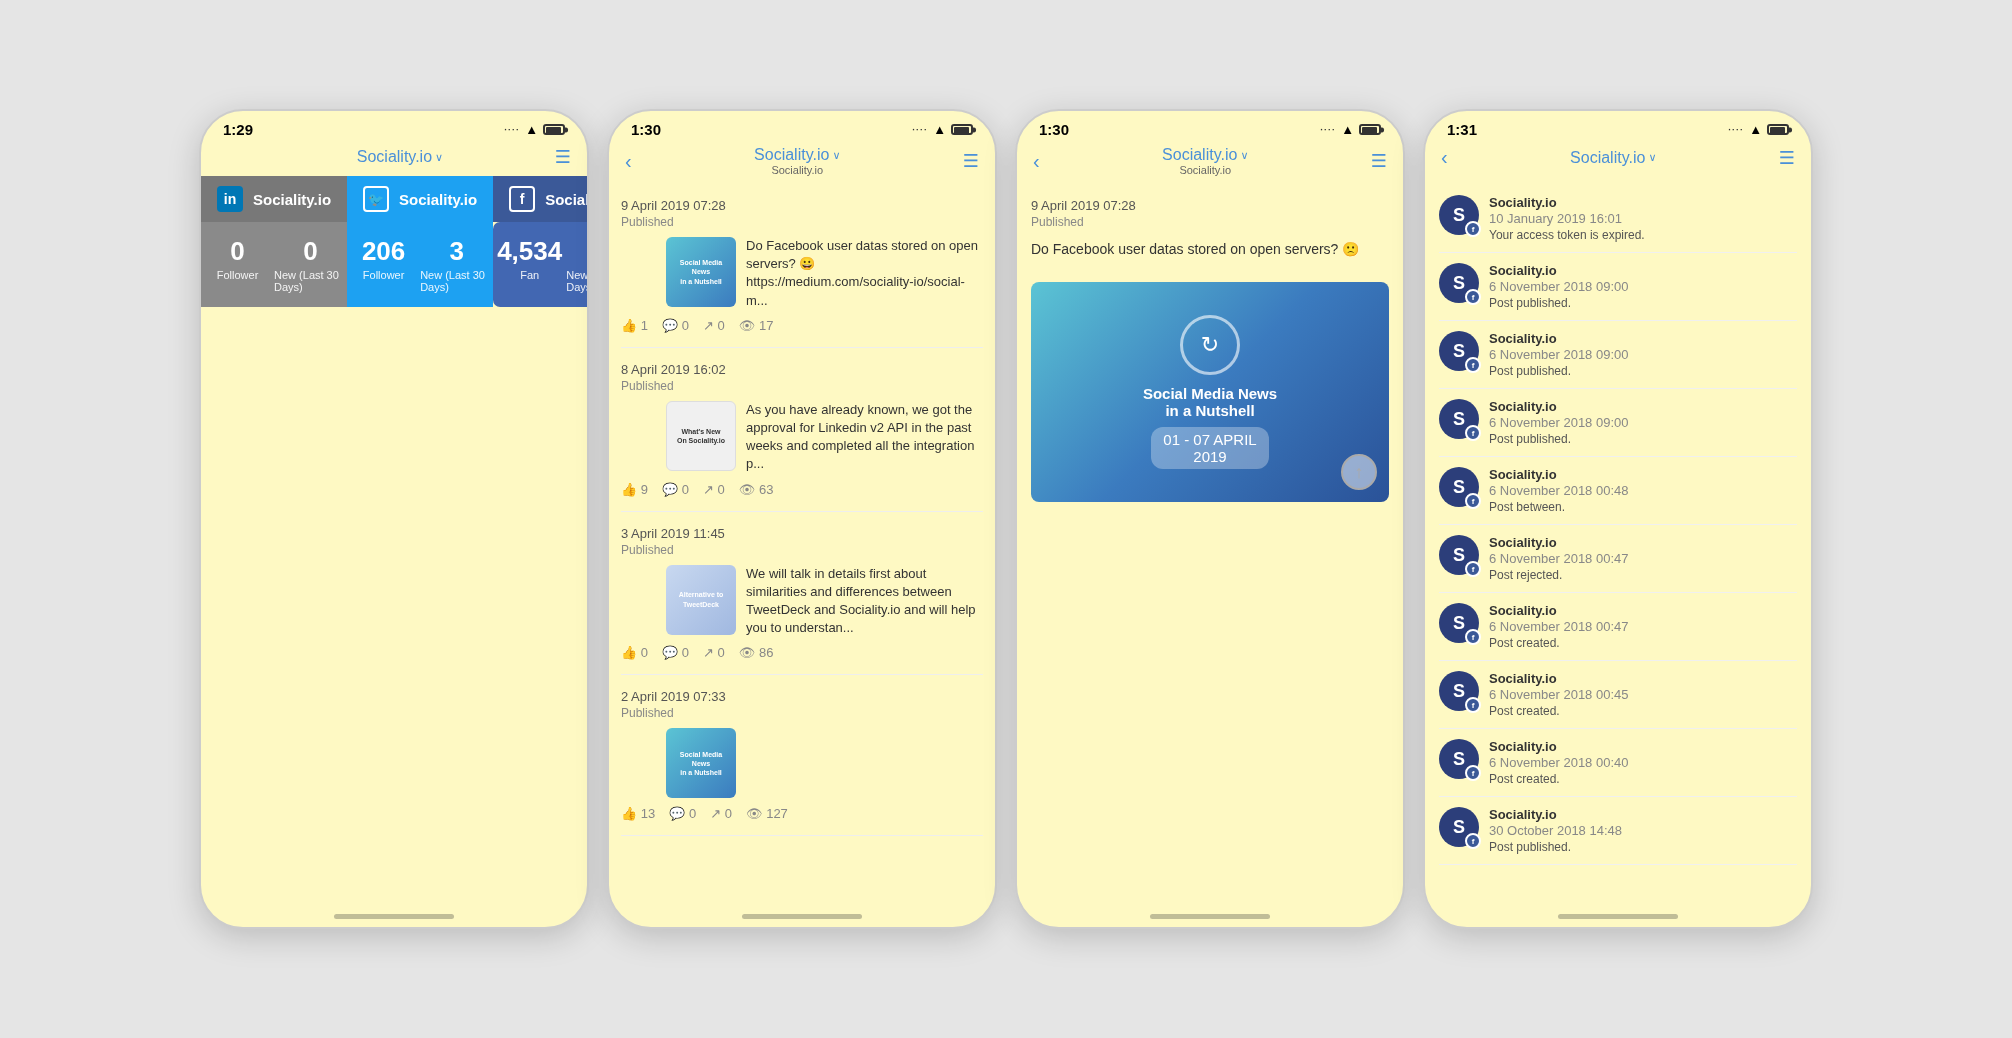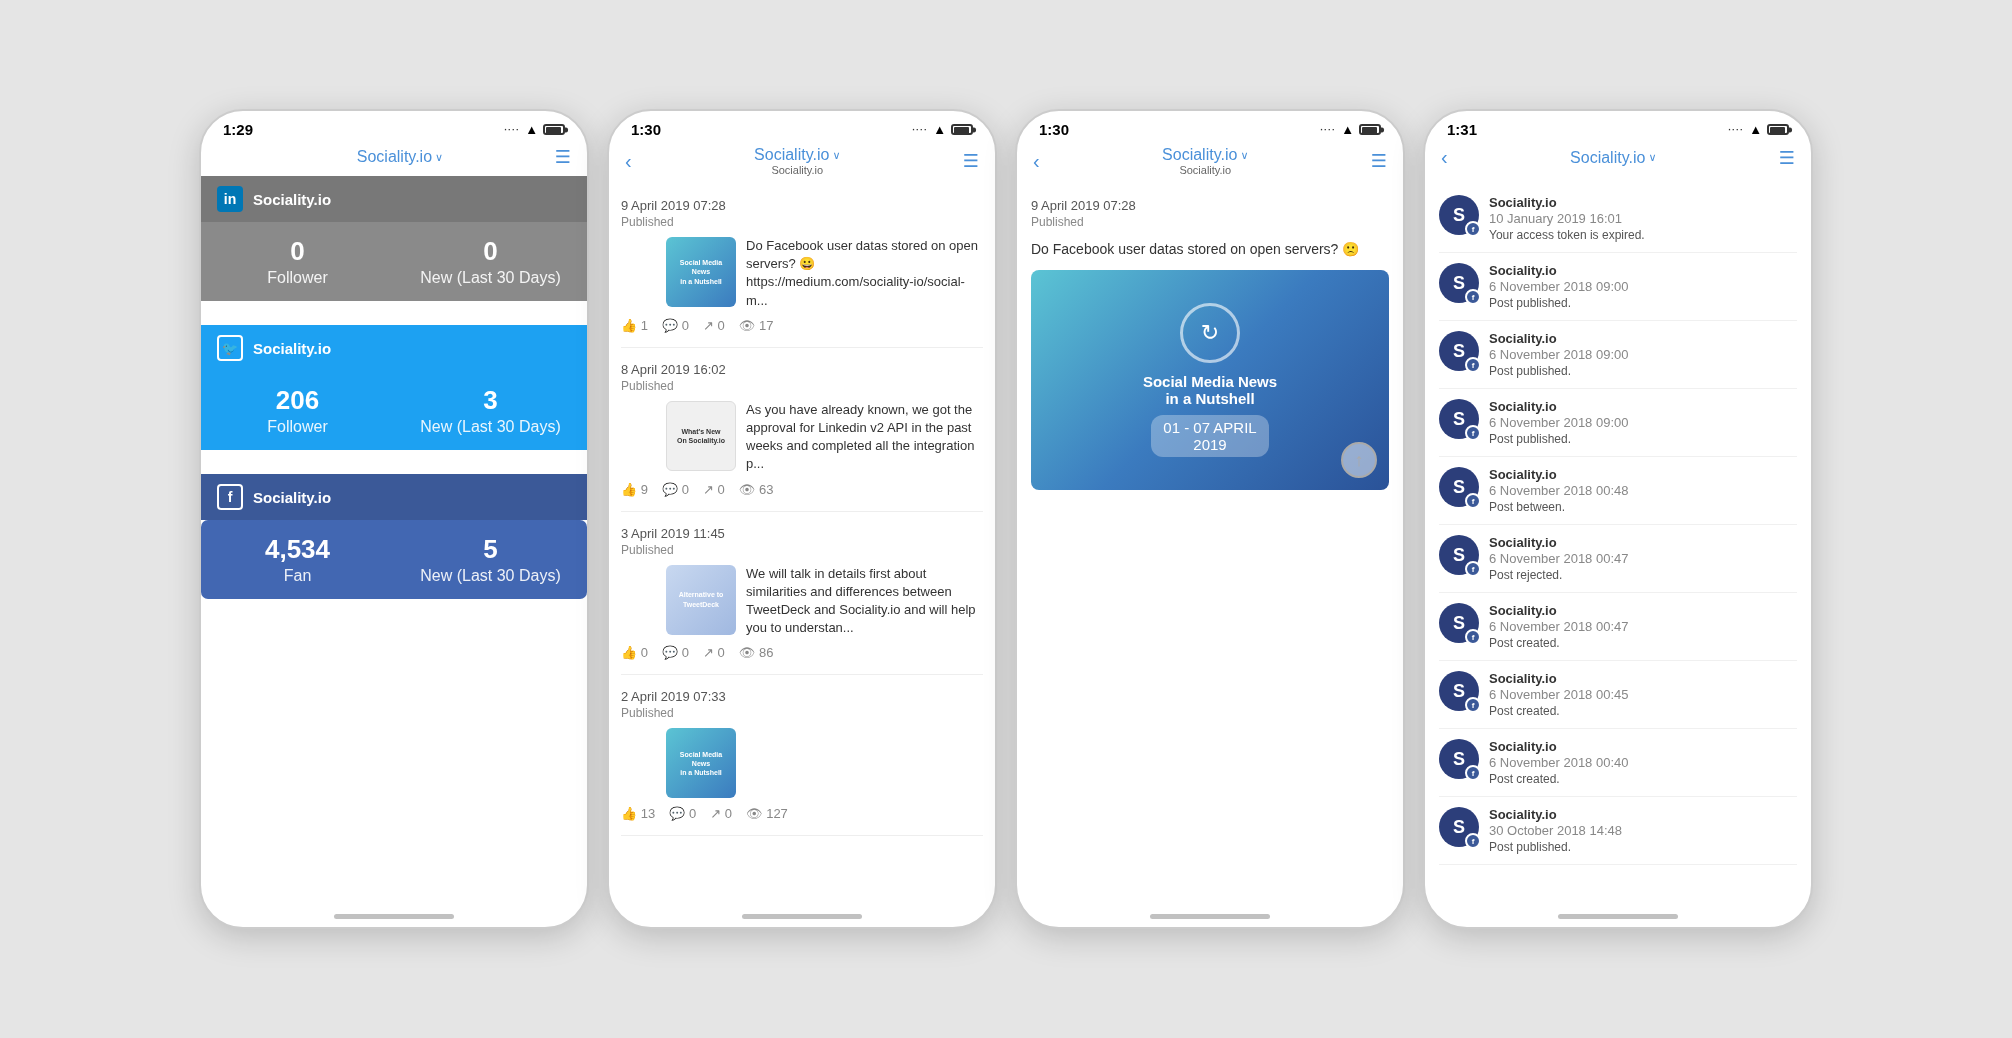--- a/index.html
+++ b/index.html
@@ -11,21 +11,21 @@
       min-height: 100vh;
       font-family: -apple-system, BlinkMacSystemFont, 'Helvetica Neue', Arial, sans-serif;
       gap: 18px;
       padding: 20px;
     }
 
     
     .phone {
       width: 390px;
       height: 820px;
-      background: #ffffff;
+      background: #fef9c3;
       border-radius: 44px;
       border: 2px solid #ccc;
       overflow: hidden;
       display: flex;
       flex-direction: column;
       box-shadow: 0 8px 32px rgba(0,0,0,0.18);
       position: relative;
     }
 
     
@@ -99,24 +99,23 @@
     .phone-content {
       flex: 1;
       overflow: hidden;
       display: flex;
       flex-direction: column;
     }
 
     
     .dashboard {
       display: flex;
-      flex-direction: column;
+      flex-direction: row;
       flex: 1;
       overflow-y: auto;
-      gap: 22px;
     }
 
     .social-card {
       display: flex;
       flex-direction: column;
       margin-bottom: 2px;
     }
 
     .social-header {
       display: flex;
@@ -150,21 +149,21 @@
       flex-direction: column;
       align-items: center;
       padding: 14px 0;
       color: #fff;
     }
     .stat-box .stat-num {
       font-size: 26px;
       font-weight: 600;
     }
     .stat-box .stat-label {
-      font-size: 16px;
+      font-size: 11px;
       opacity: 0.9;
       margin-top: 2px;
     }
     .linkedin-stats { background: #8a8a8a; }
     .twitter-stats { background: #1da1f2; }
     .facebook-stats { background: #4267b2; border-radius: 7px; }
 
     
     .posts-list {
       flex: 1;
@@ -213,21 +212,21 @@
       flex: 1;
       overflow-y: auto;
       padding: 0 14px;
     }
     .detail-date { font-size: 13px; color: #555; padding: 14px 0 2px 0; }
     .detail-status { font-size: 12px; color: #888; margin-bottom: 10px; }
     .detail-text {
       font-size: 14px;
       color: #333;
       line-height: 1.5;
-      margin-bottom: 10px;
+      margin-bottom: 22px;
     }
     .detail-link { color: #4a90d9; font-size: 13px; word-break: break-all; display: block; margin-bottom: 14px; }
     .detail-image {
       width: 100%; border-radius: 8px;
       overflow: hidden;
       background: linear-gradient(135deg, #5bc4d4 0%, #3b7bbf 50%, #2a5298 100%);
       height: 220px;
       display: flex; align-items: center; justify-content: center;
       position: relative;
       margin-bottom: 14px;

